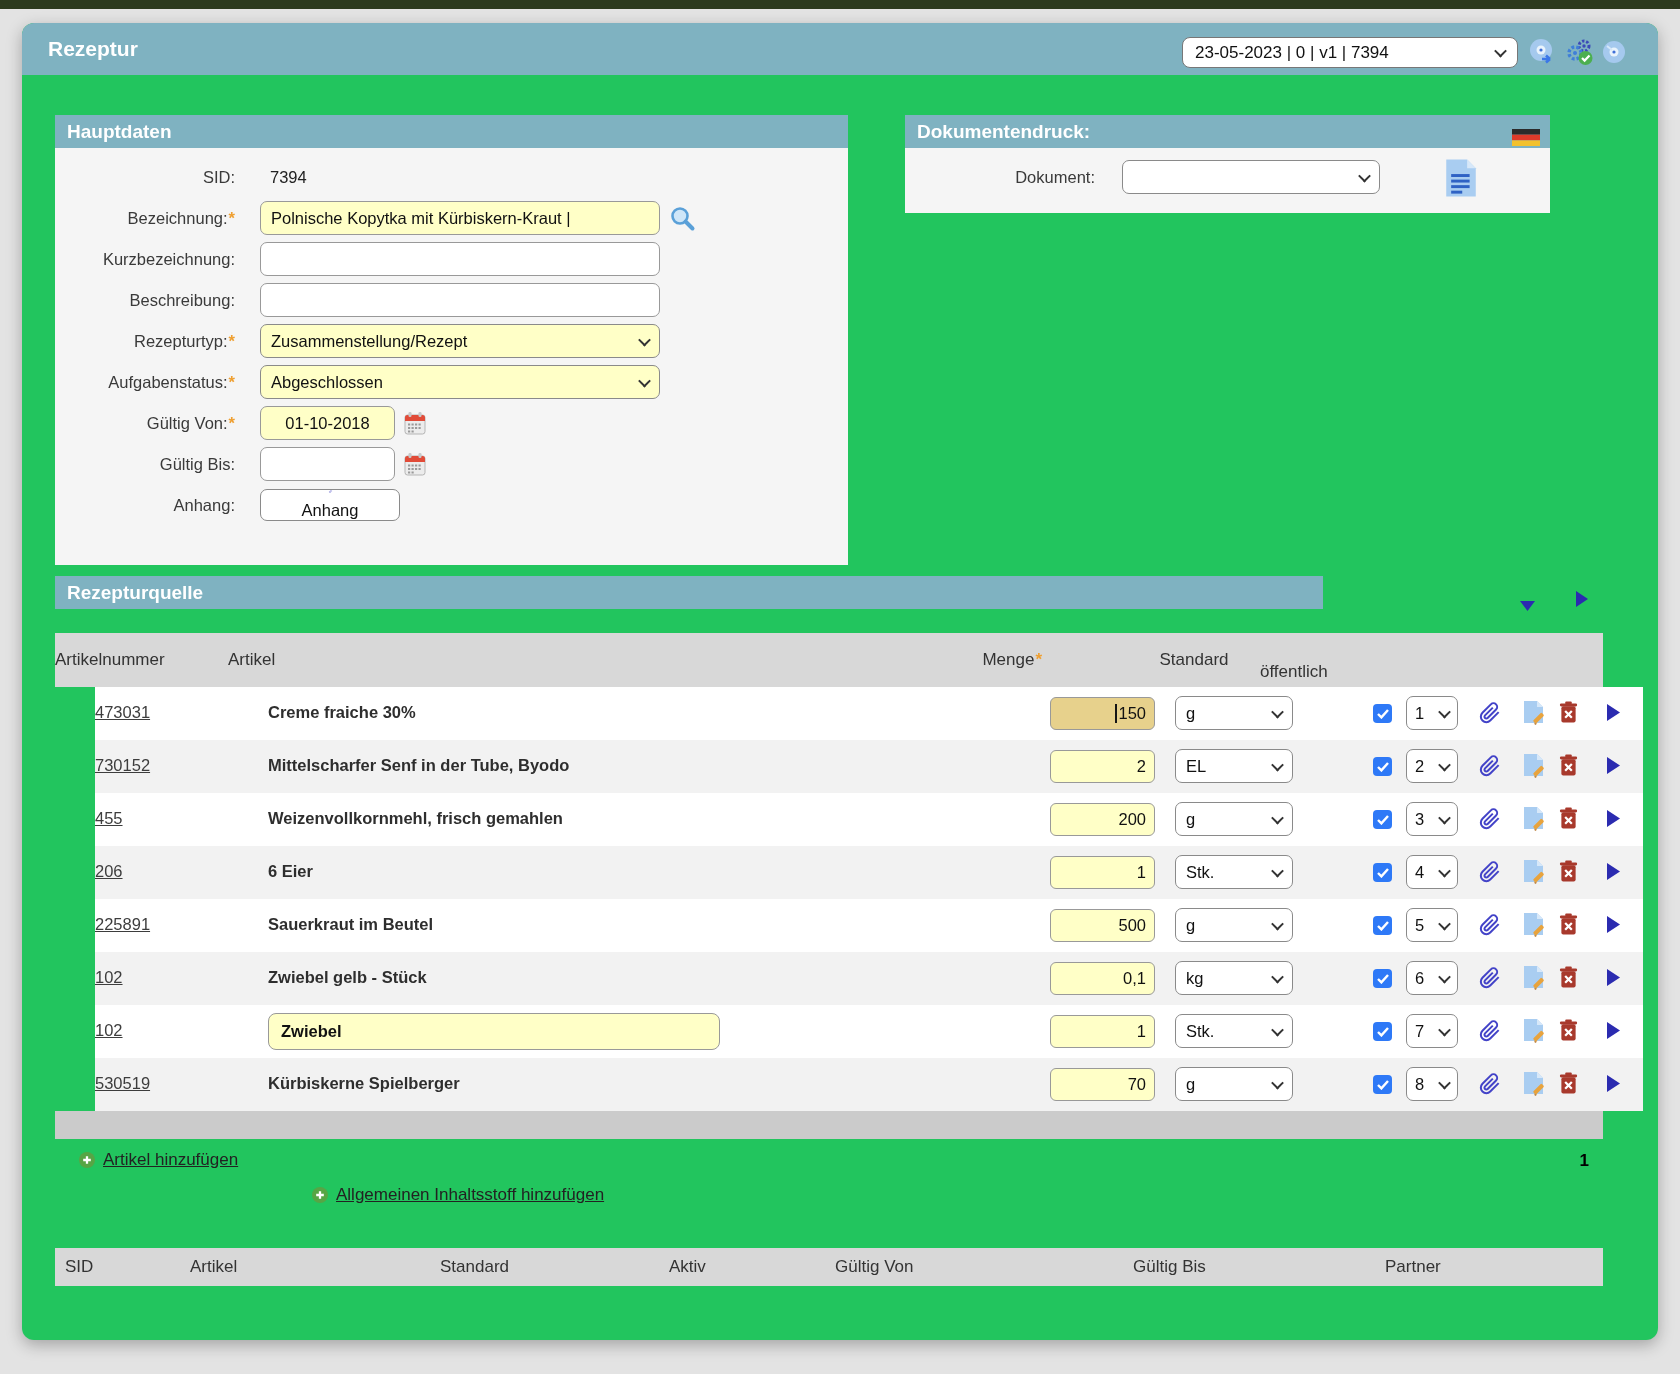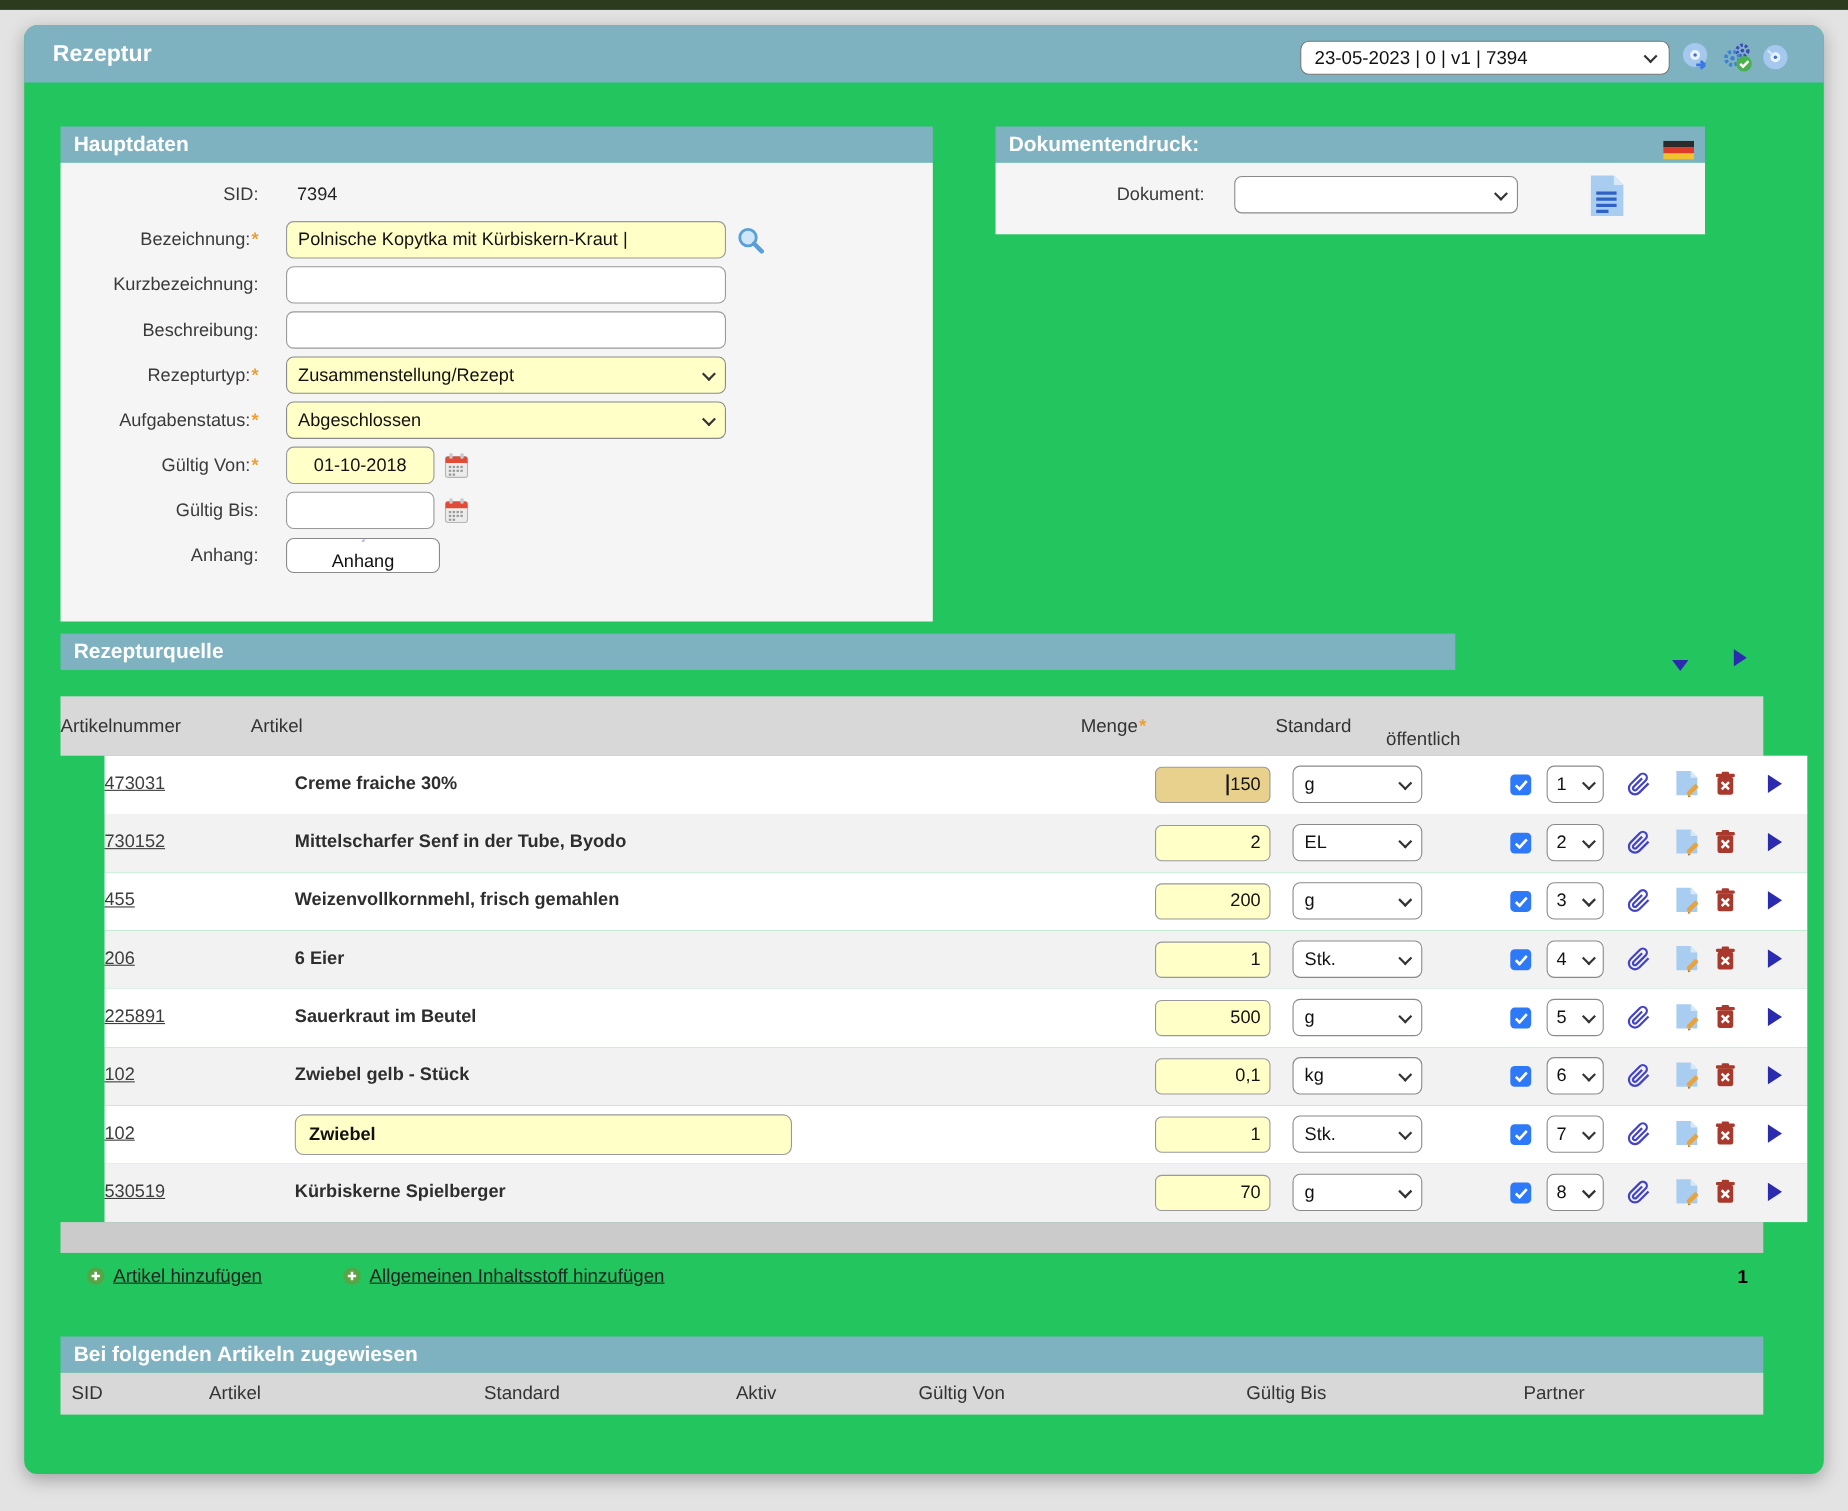--- a/index.html
+++ b/index.html
@@ -74,21 +74,21 @@
   .menge-box.focused .caret { display:block; }
   .einheit { position:absolute; left:1080px; top:9px; width:118px; }
   .checkbox { position:absolute; left:1278px; top:17px; width:19px; height:19px; background:#2e79f7; border-radius:4px; display:flex; align-items:center; justify-content:center; cursor:pointer; }
   .order { position:absolute; left:1311px; top:9px; width:52px; padding:0 8px; }
   .ic { position:absolute; top:15px; width:22px; height:22px; cursor:pointer; }
   .ic-clip { left:1384px; } .ic-doc { left:1428px; top:13px; } .ic-trash { left:1464px; top:14px; } .ic-play { left:1512px; top:17px; }
   .rq-footer { position:absolute; left:33px; top:1088px; width:1548px; height:28px; background:#cbcbcb; }
   .add-links { position:absolute; left:33px; top:1124px; width:1548px; height:32px; }
   .add-link { position:absolute; top:3px; display:flex; align-items:center; gap:8px; font-size:17px; color:#222; cursor:pointer; }
   .add-link .txt { text-decoration:underline; }
-  .al-1 { left:24px; } .al-2 { left:257px; }
+  .al-1 { left:24px; } .al-2 { left:257px;margin-top:35px; }
   .page-num { position:absolute; right:14px; top:4px; font-size:17px; font-weight:bold; color:#000; }
   
   .zg-hdr { left:33px; top:1192px; width:1548px; }
   .zg-colhdr { position:absolute; left:33px; top:1225px; width:1548px; height:38px; background:#d8d8d8; }
   .zg-colhdr span { position:absolute; top:9px; font-size:17px; color:#333; }
   .zc-0 { left:10px; } .zc-1 { left:135px; } .zc-2 { left:385px; } .zc-3 { left:614px; }
   .zc-4 { left:780px; } .zc-5 { left:1062px;margin-left:16px; } .zc-6 { left:1330px; }
 </style>
 </head>
 <body>
@@ -678,23 +678,20 @@
     <span class="add-link al-2">
       <svg viewBox="0 0 16 16" width="16" height="16">
           <circle cx="8" cy="8" r="8" fill="#57a545"></circle>
           <path d="M8 4.2 v7.6 M4.2 8 h7.6" stroke="#fff" stroke-width="2.3"></path>
         </svg>
       <span class="txt">Allgemeinen Inhaltsstoff hinzufügen</span>
     </span>
     <span class="page-num">1</span>
   </div>
 
-  <div class="panel-hdr zg-hdr">
-    <span>Bei folgenden Artikeln zugewiesen</span>
-  </div>
   <div class="zg-colhdr">
     <span class="zc-0">SID</span>
     <span class="zc-1">Artikel</span>
     <span class="zc-2">Standard</span>
     <span class="zc-3">Aktiv</span>
     <span class="zc-4">Gültig Von</span>
     <span class="zc-5">Gültig Bis</span>
     <span class="zc-6">Partner</span>
   </div>
 

